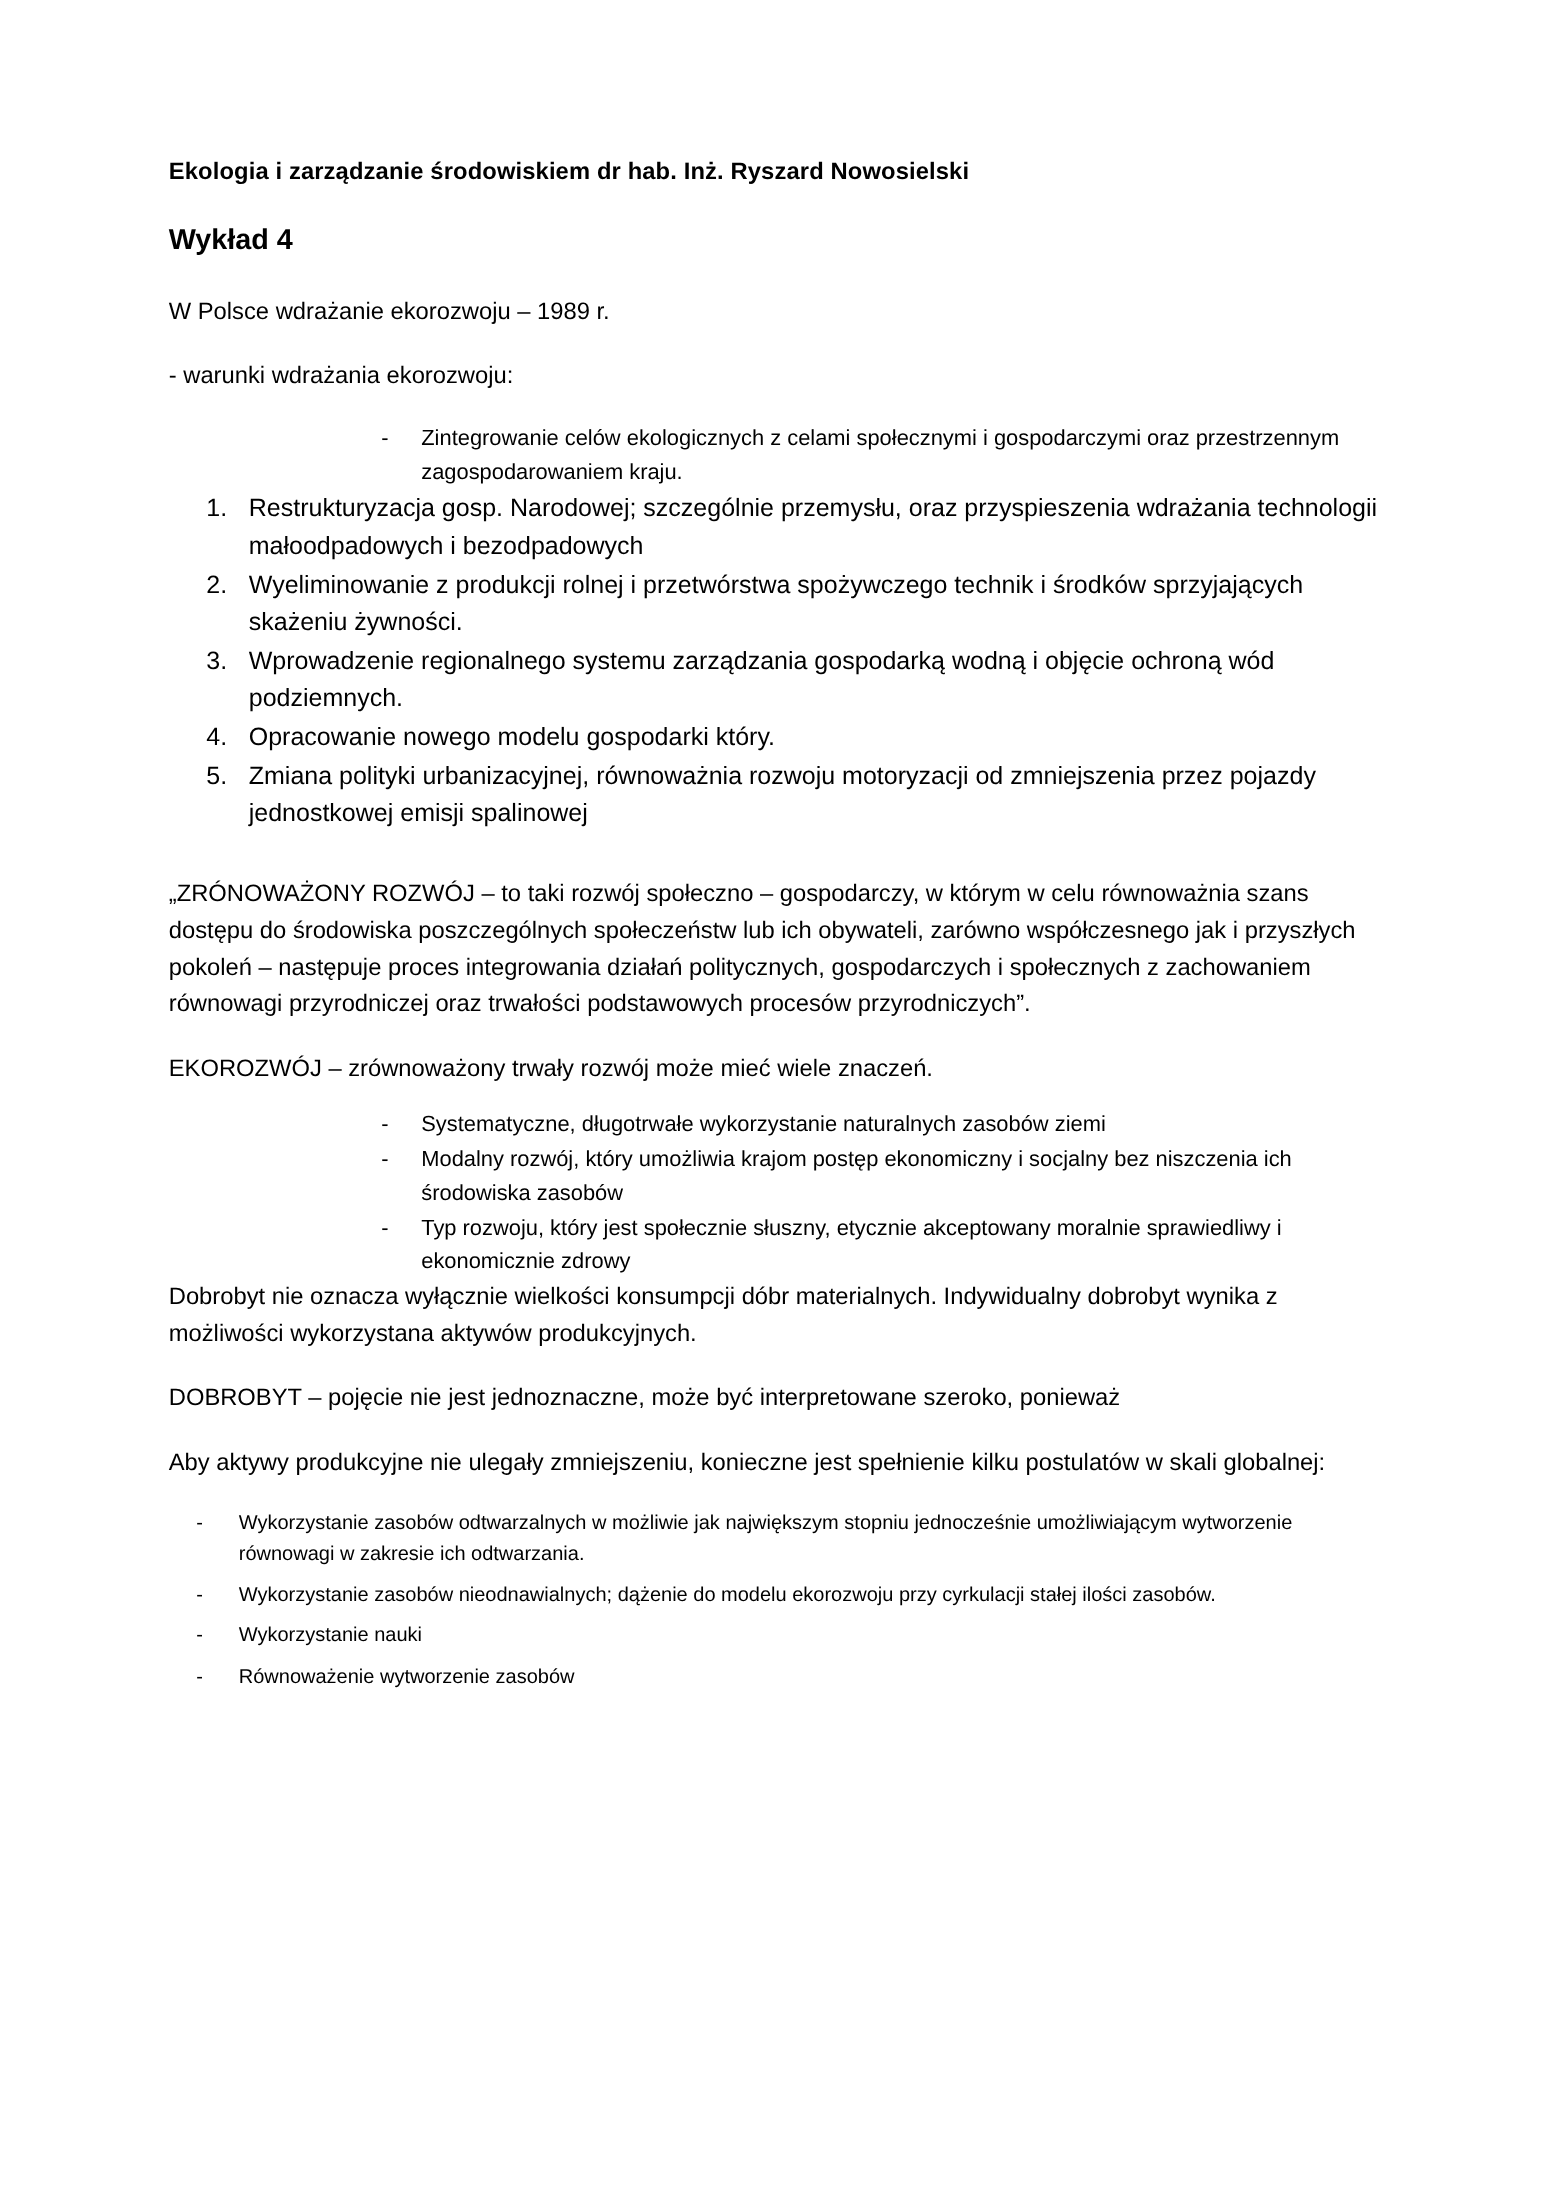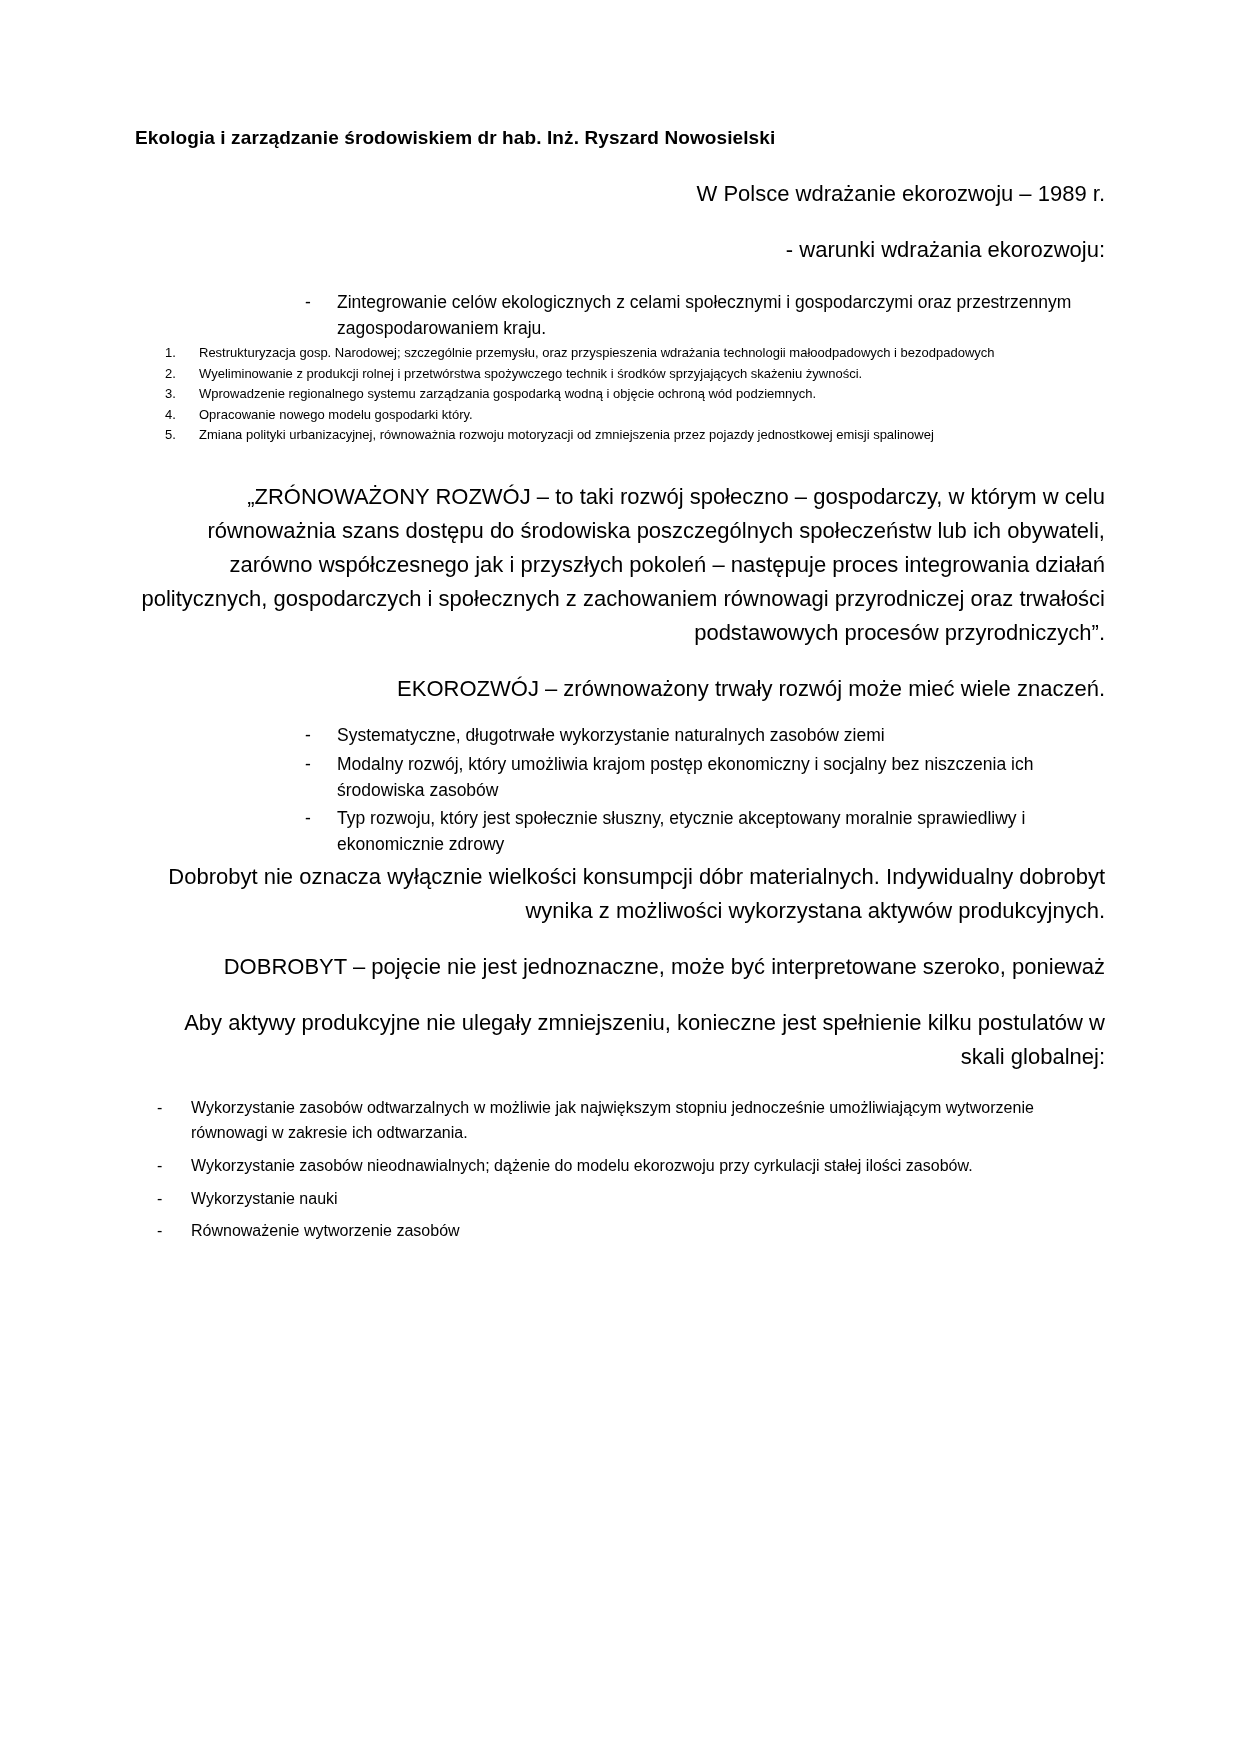--- a/index.html
+++ b/index.html
@@ -28,24 +28,23 @@
     margin: 0 0 26px 0;
     letter-spacing: 0.1px;
   }
   .doc-subtitle {
     font-size: 23px;
     font-weight: bold;
     line-height: 1.3;
     margin: 0 0 28px 0;
   }
   p.para {
-    font-size: 22px;
+    font-size: 19px;
     line-height: 1.55;
     margin: 0 0 22px 0;
-    text-align: right;
   }
   p.tight {
     margin-bottom: 16px;
   }
   .block-gap {
     height: 34px;
   }
   
   ul.dash-indent {
     list-style: none;
@@ -68,21 +67,21 @@
   
   ol.num-list {
     margin: 0;
     padding: 0 0 0 30px;
     list-style: none;
     counter-reset: itm;
   }
   ol.num-list > li {
     position: relative;
     counter-increment: itm;
-    font-size: 13px;
+    font-size: 20px;
     line-height: 1.5;
     padding-left: 34px;
     margin-bottom: 1px;
   }
   ol.num-list > li::before {
     content: counter(itm) ".";
     position: absolute;
     left: 0;
     top: 0;
   }
@@ -106,20 +105,21 @@
     top: 0;
   }
 </style>
 </head>
 <body>
 
 <div class="page">
 
   <h1 class="doc-title">Ekologia i zarządzanie środowiskiem dr hab. Inż. Ryszard Nowosielski</h1>
 
+  <h2 class="doc-subtitle">Wykład 4</h2>
 
   <p class="para">W Polsce wdrażanie ekorozwoju – 1989 r.</p>
 
   <p class="para">- warunki wdrażania ekorozwoju:</p>
 
   <ul class="dash-indent">
     <li>Zintegrowanie celów ekologicznych z celami społecznymi i gospodarczymi oraz przestrzennym zagospodarowaniem kraju.</li>
   </ul>
 
   <ol class="num-list">

